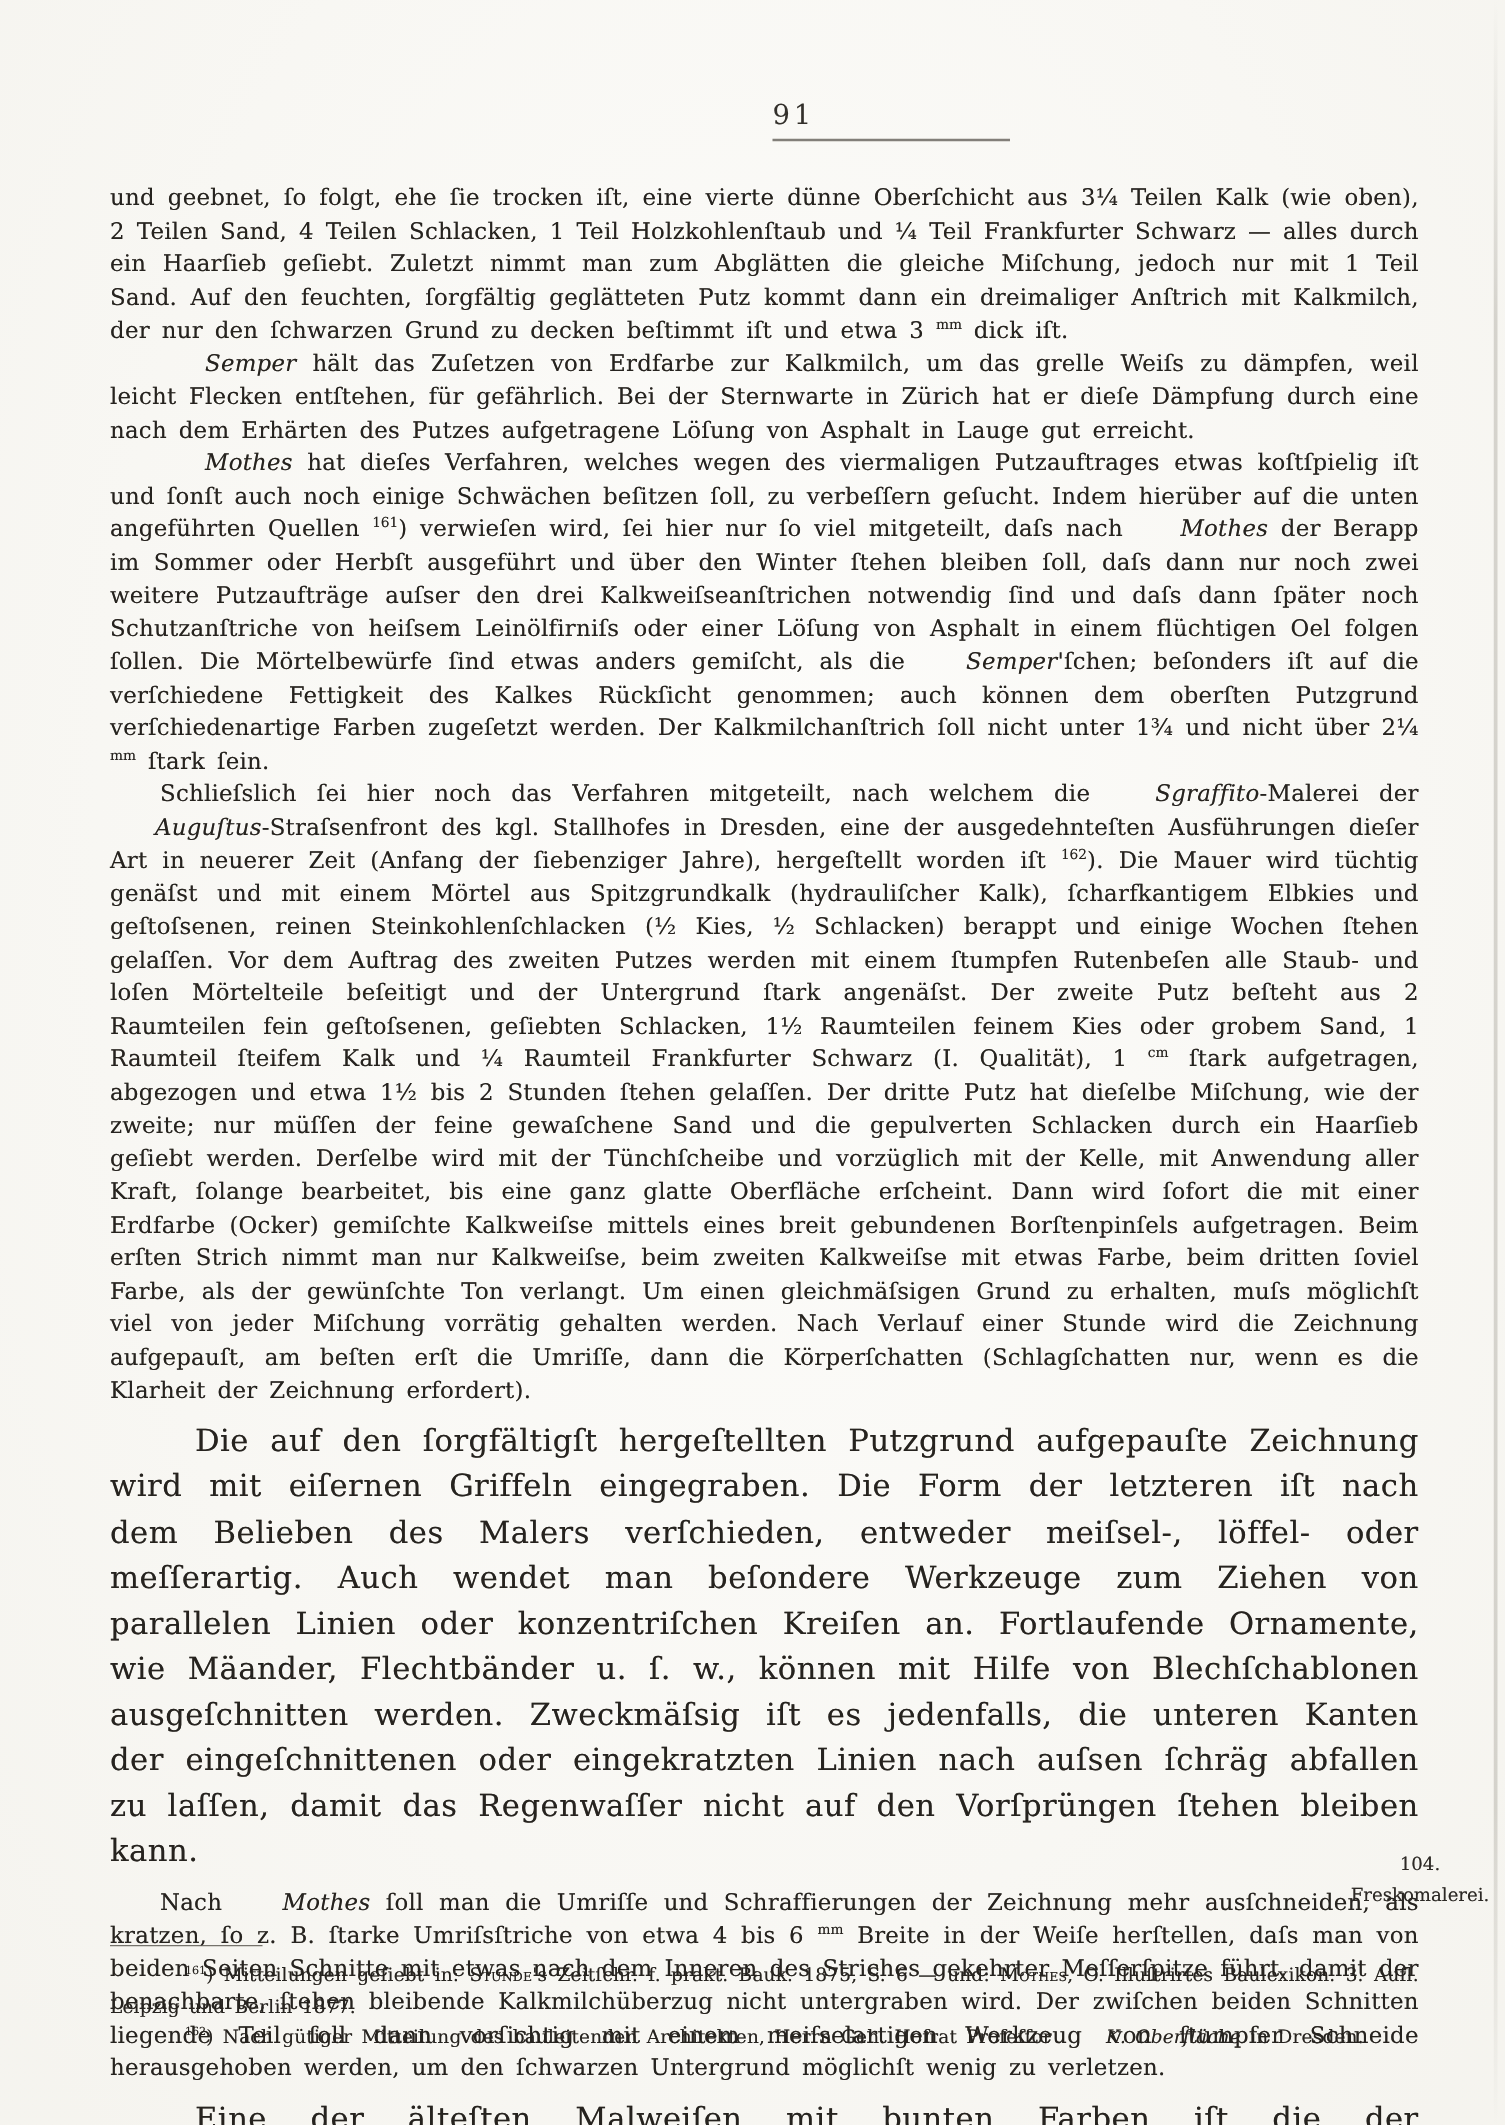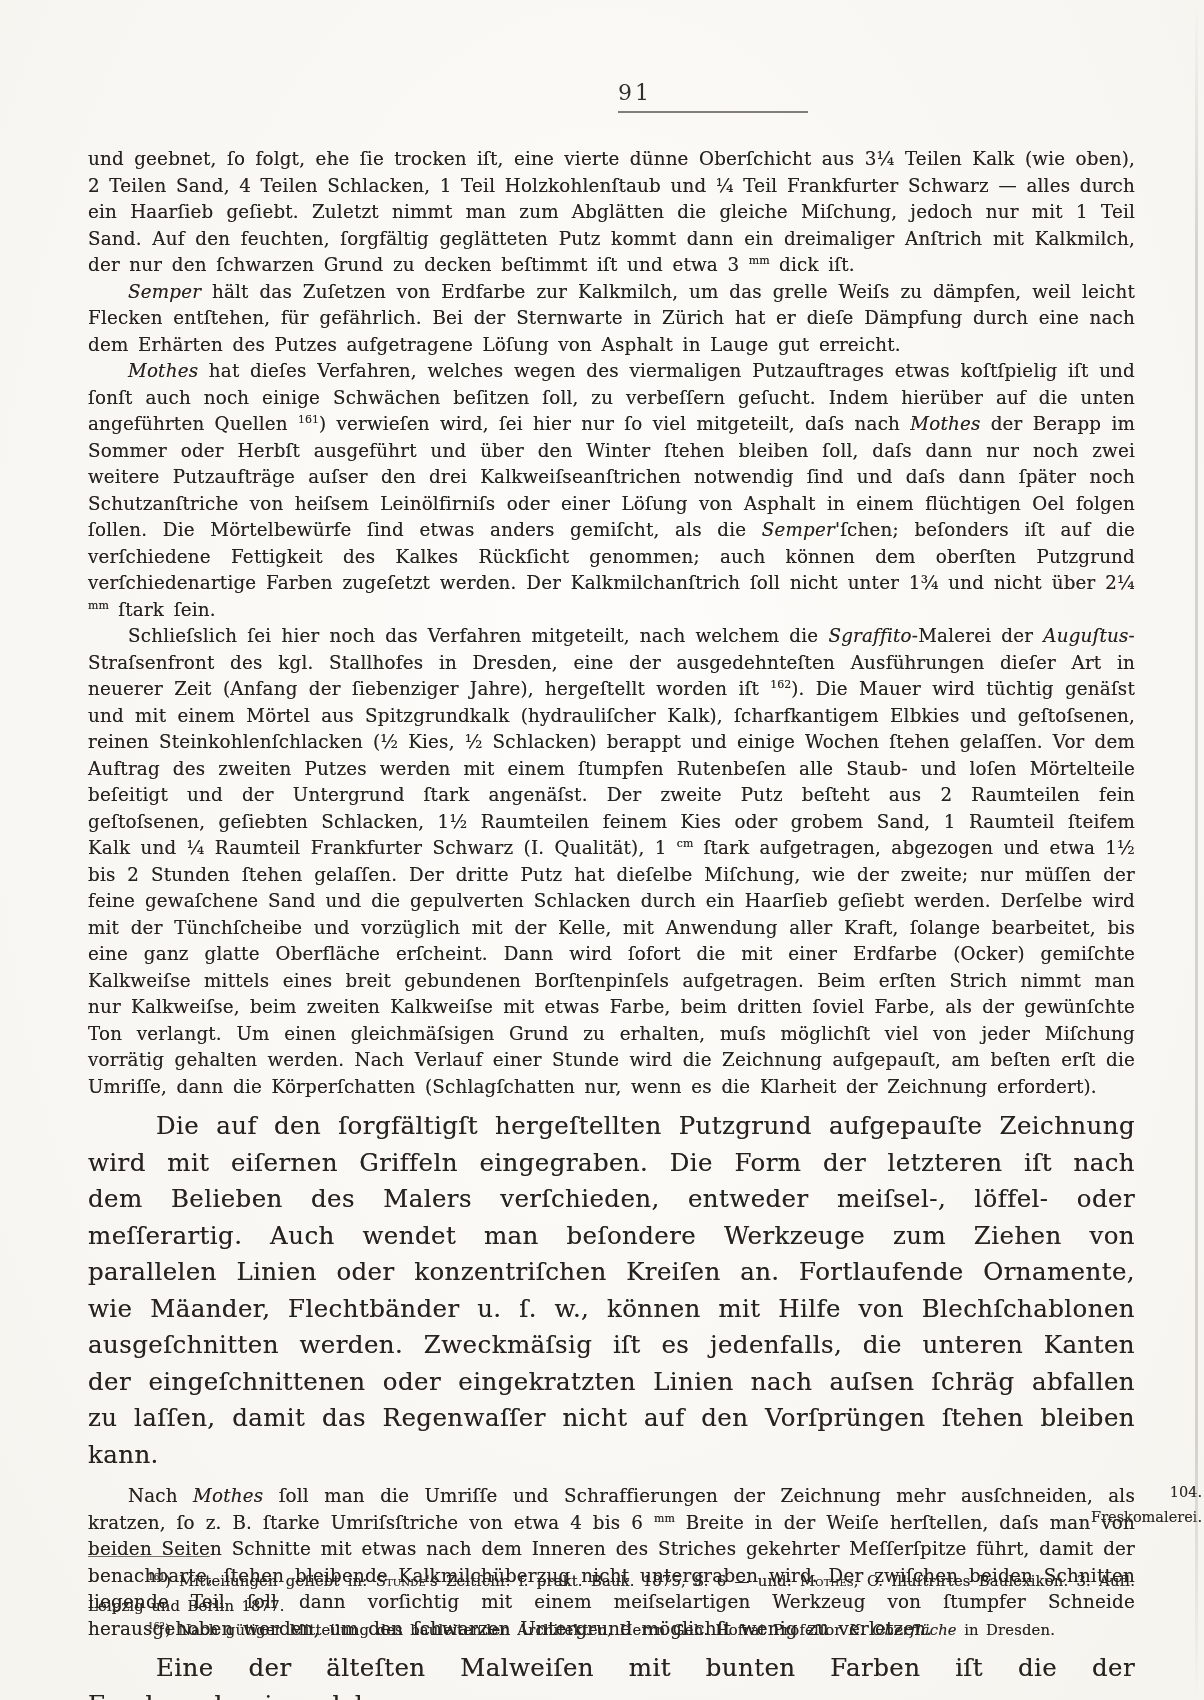--- a/index.html
+++ b/index.html
@@ -52,36 +52,36 @@
     line-height: 36.5px;
     text-align: justify;
     word-spacing: 7px;
     letter-spacing: 0.4px;
     text-shadow: 0 0 0.5px rgba(45,40,33,0.55);
   }
   .mt-large { margin-top: 8px; }
   .mt-small { margin-top: 10px; }
   .indent-s { text-indent: 40px; }
   .indent-l { text-indent: 68px; }
-  .it { font-style: italic; }
+  .it { font-style: italic; margin-left: 36px; }
   .sc { font-variant: small-caps; }
   .sup {
     vertical-align: super;
     font-size: 0.6em;
     line-height: 0;
     letter-spacing: 0;
     word-spacing: 0;
   }
   .marginnote {
     position: absolute;
     left: 1070px; top: 1480px;
     width: 132px;
     font-size: 14.5px;
     line-height: 25px;
-    text-align: right;
+    text-align: center;
     color: #2c2925;
     text-shadow: 0 0 0.4px rgba(45,40,33,0.5);
   }
   .footnotes {
     position: absolute;
     left: 88px; top: 1556px;
     width: 1047px;
   }
   .fn-rule {
     width: 122px;

